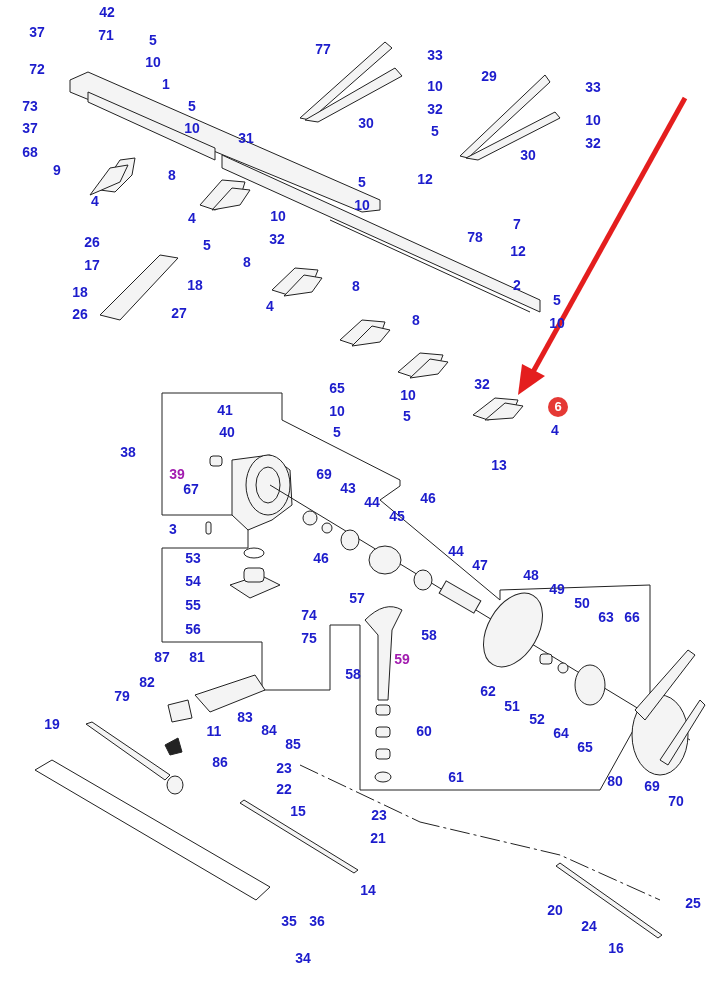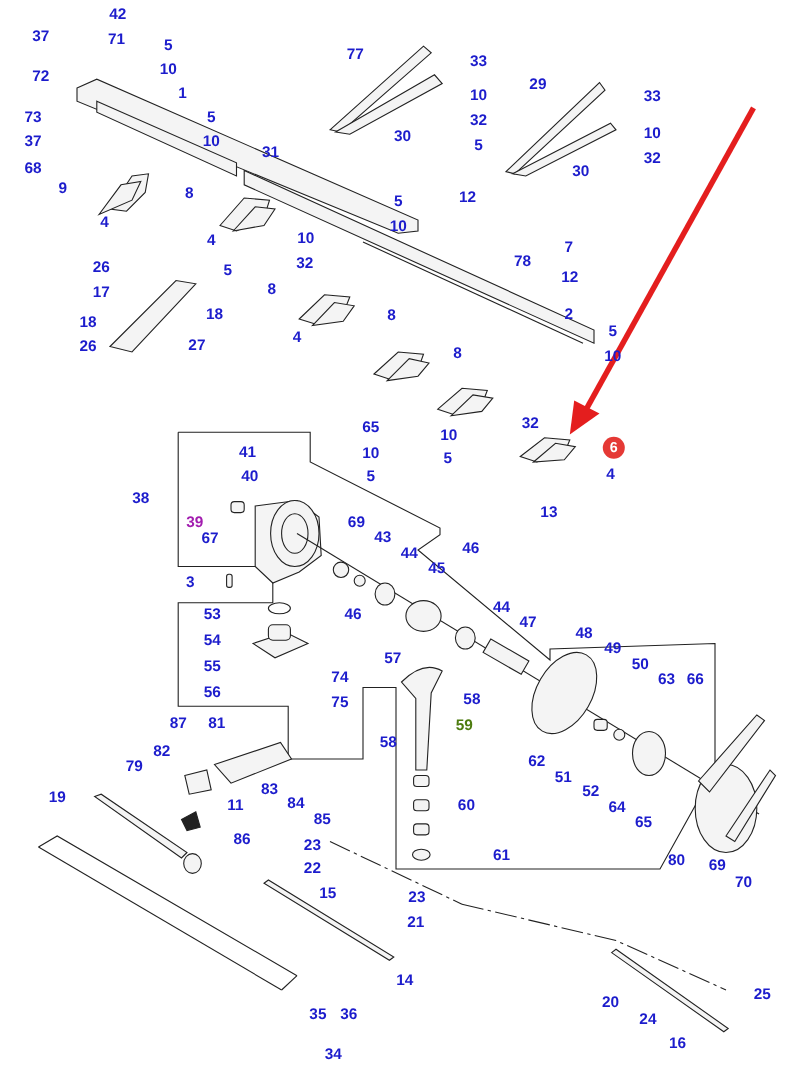--- a/index.html
+++ b/index.html
@@ -199,21 +199,21 @@
     <div class="lbl" style="left: 499px; top: 465px; color: rgb(28, 28, 204);">13</div>
     <div class="lbl" style="left: 480px; top: 565px; color: rgb(28, 28, 204);">47</div>
     <div class="lbl" style="left: 357px; top: 598px; color: rgb(28, 28, 204);">57</div>
     <div class="lbl" style="left: 531px; top: 575px; color: rgb(28, 28, 204);">48</div>
     <div class="lbl" style="left: 557px; top: 589px; color: rgb(28, 28, 204);">49</div>
     <div class="lbl" style="left: 582px; top: 603px; color: rgb(28, 28, 204);">50</div>
     <div class="lbl" style="left: 606px; top: 617px; color: rgb(28, 28, 204);">63</div>
     <div class="lbl" style="left: 632px; top: 617px; color: rgb(28, 28, 204);">66</div>
     <div class="lbl" style="left: 429px; top: 635px; color: rgb(28, 28, 204);">58</div>
     <div class="lbl" style="left: 353px; top: 674px; color: rgb(28, 28, 204);">58</div>
-    <div class="lbl" style="left: 422px; top: 659px; color: #4d7c0f;">59</div>
+    <div class="lbl" style="left: 402px; top: 659px; color: #a21caf;">59</div>
     <div class="lbl" style="left: 488px; top: 691px; color: rgb(28, 28, 204);">62</div>
     <div class="lbl" style="left: 512px; top: 706px; color: rgb(28, 28, 204);">51</div>
     <div class="lbl" style="left: 537px; top: 719px; color: rgb(28, 28, 204);">52</div>
     <div class="lbl" style="left: 561px; top: 733px; color: rgb(28, 28, 204);">64</div>
     <div class="lbl" style="left: 585px; top: 747px; color: rgb(28, 28, 204);">65</div>
     <div class="lbl" style="left: 424px; top: 731px; color: rgb(28, 28, 204);">60</div>
     <div class="lbl" style="left: 423px; top: 777px; color: rgb(28, 28, 204); margin-left: 33px;">61</div>
     <div class="lbl" style="left: 615px; top: 781px; color: rgb(28, 28, 204);">80</div>
     <div class="lbl" style="left: 652px; top: 786px; color: rgb(28, 28, 204);">69</div>
     <div class="lbl" style="left: 676px; top: 801px; color: rgb(28, 28, 204);">70</div>

